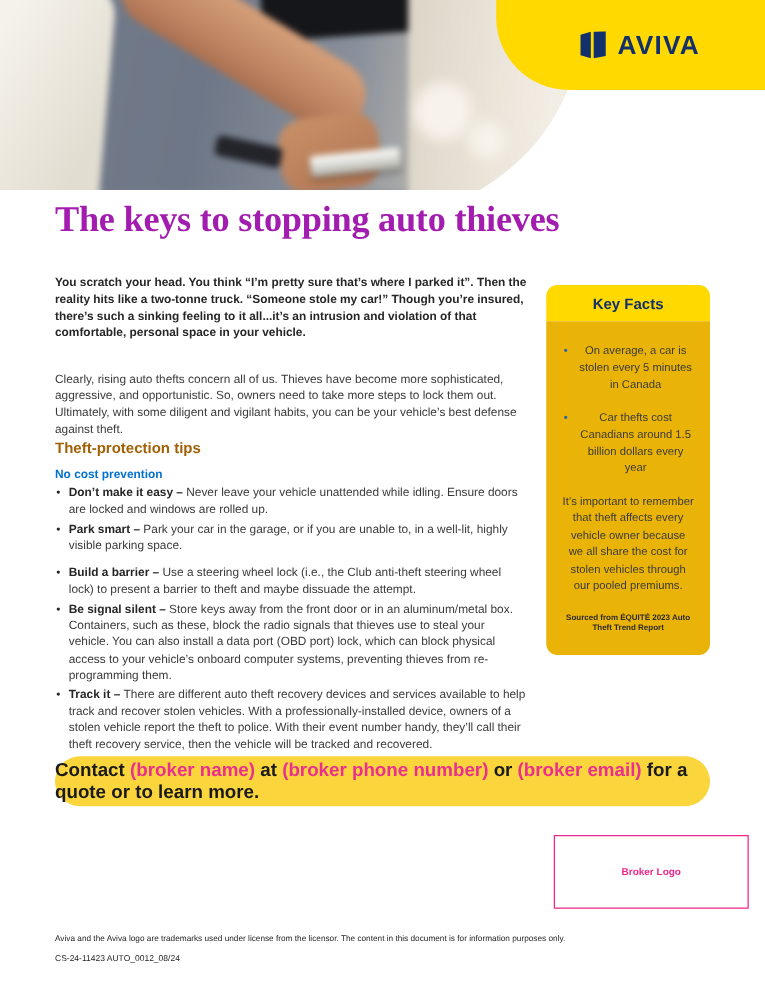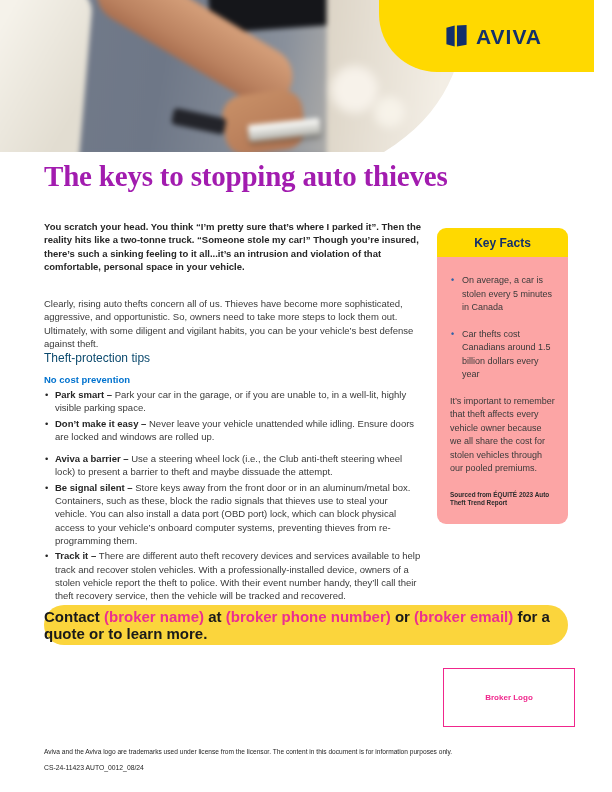--- a/index.html
+++ b/index.html
@@ -27,63 +27,63 @@
   .ph-hand { position:absolute; left:226px; top:92px; width:78px; height:58px; border-radius:20px;
     background:linear-gradient(160deg,#C99168,#B07453); transform:rotate(-8deg); }
   .ph-key { position:absolute; left:176px; top:112px; width:52px; height:16px; border-radius:4px;
     background:#23242A; transform:rotate(12deg); }
   .ph-handle { position:absolute; left:250px; top:120px; width:70px; height:16px; border-radius:3px;
     background:linear-gradient(180deg,#F4F4F1 20%,#B9B9B3 90%); transform:rotate(-6deg);
     box-shadow:0 3px 4px rgba(60,55,45,0.5); }
   .hero-cut { position:absolute; left:0; top:0; width:612px; height:152px; z-index:2; pointer-events:none; }
 
   
-  .logo-badge { position:absolute; left:379px; top:0; width:215px; height:72px; background:#FFD900;
+  .logo-badge { position:absolute; left:397px; top:0; width:215px; height:72px; background:#FFD900;
     border-radius:0 0 0 58px; z-index:3; display:flex; align-items:center; justify-content:center; gap:8px;
     padding-left:14px; }
   .logo-mark { display:block; }
   .logo-word { font-size:21px; font-weight:bold; letter-spacing:1px; color:#12306B; line-height:1; }
 
   
   .title { position:absolute; left:44px; top:160px; width:520px; font-family:"Liberation Serif", serif;
     font-weight:bold; font-size:29px; letter-spacing:-0.2px; color:#a21caf; }
 
   
   .col-left { position:absolute; left:44px; top:220px; width:378px; color:#3A3A3A;
     font-size:9.5px; line-height:13.3px; }
   .intro-bold { font-weight:bold; color:#262626; margin-bottom:24px; }
   .para { }
-  .h-blue-lg { color:#0c4a6e; font-weight:normal; font-size:12px; margin-top:2px; margin-bottom:7px; }
+  .h-blue-lg { color:#a16207; font-weight:bold; font-size:12px; margin-top:2px; margin-bottom:7px; }
   .h-blue-sm { color:#0072CE; font-weight:bold; font-size:9.5px; margin-bottom:2px; }
   .tip-list { list-style:none; margin-bottom:9px; }
   .tip-list li { position:relative; padding-left:11px; margin-bottom:2px; }
   .tip-list li::before { content:"•"; position:absolute; left:1px; top:0; color:#262626; }
   .tip-lead { font-weight:bold; color:#262626; }
 
   
-  .keyfacts { position:absolute; left:437px; top:228px; width:131px; z-index:1; }
+  .keyfacts { position:absolute; left:437px; top:228px; width:131px; z-index:1;text-align:center; }
   .kf-header { background:#FFD900; border-radius:9px 9px 0 0; height:29px; display:flex;
     align-items:center; justify-content:center; }
   .kf-header span { color:#12306B; font-weight:bold; font-size:12px; }
-  .kf-body { background:#fca5a5; border-radius:0 0 9px 9px; padding:17px 13px 16px 13px;
+  .kf-body { background:#eab308; border-radius:0 0 9px 9px; padding:17px 13px 16px 13px;
     font-size:9px; line-height:13.5px; color:#3A3A3A; }
   .kf-list { list-style:none; }
   .kf-list li { position:relative; padding-left:12px; margin-bottom:13px; }
   .kf-list li::before { content:"•"; position:absolute; left:1px; top:0; color:#2E62A8; font-weight:bold; }
   .kf-note { margin-top:2px; margin-bottom:15px; }
   .kf-source { font-size:6.4px; line-height:8.5px; font-weight:bold; color:#2B2B2B; }
 
   
   .contact-bar { position:absolute; left:44px; top:605px; width:524px; height:40px; background:#FBD53C;
     border-radius:20px; display:flex; align-items:center; justify-content:center; z-index:1; }
   .contact-text { font-size:15px; font-weight:bold; color:#1A1A1A; }
   .contact-text .hl { color:#EC2F8F; }
 
   
-  .broker-box { position:absolute; left:443px; top:668px; width:132px; height:59px;
+  .broker-box { position:absolute; left:443px; top:668px; width:156px; height:59px;
     border:1.6px solid #F0268C; display:flex; align-items:center; justify-content:center; }
   .broker-box span { color:#F0268C; font-weight:bold; font-size:8px; }
 
   
   .footer { position:absolute; left:44px; top:748px; width:540px; color:#1E1E1E; }
   .foot-line1 { font-size:6.6px; margin-bottom:9px; }
   .foot-line2 { font-size:6.8px; }
 </style>
 </head>
 <body>
@@ -120,30 +120,30 @@
 
   <div class="col-left">
     <p class="intro-bold">You scratch your head. You think “I’m pretty sure that’s where I parked it”. Then the reality hits like a two-tonne truck. “Someone stole my car!” Though you’re insured, there’s such a sinking feeling to it all...it’s an intrusion and violation of that comfortable, personal space in your vehicle.</p>
     <p class="para">Clearly, rising auto thefts concern all of us. Thieves have become more sophisticated, aggressive, and opportunistic. So, owners need to take more steps to lock them out. Ultimately, with some diligent and vigilant habits, you can be your vehicle’s best defense against theft.</p>
 
     <h2 class="h-blue-lg">Theft-protection tips</h2>
 
     <h3 class="h-blue-sm">No cost prevention</h3>
     <ul class="tip-list">
       <li>
-        <span class="tip-lead">Park smart – </span><span>Park your car in the garage, or if you are unable to, in a well-lit, highly visible parking space.</span>
+        <span class="tip-lead">Don’t make it easy – </span><span>Never leave your vehicle unattended while idling. Ensure doors are locked and windows are rolled up.</span>
       </li>
       <li>
-        <span class="tip-lead">Don’t make it easy – </span><span>Never leave your vehicle unattended while idling. Ensure doors are locked and windows are rolled up.</span>
+        <span class="tip-lead">Park smart – </span><span>Park your car in the garage, or if you are unable to, in a well-lit, highly visible parking space.</span>
       </li>
     </ul>
 
     <ul class="tip-list">
       <li>
-        <span class="tip-lead">Aviva a barrier – </span><span>Use a steering wheel lock (i.e., the Club anti-theft steering wheel lock) to present a barrier to theft and maybe dissuade the attempt.</span>
+        <span class="tip-lead">Build a barrier – </span><span>Use a steering wheel lock (i.e., the Club anti-theft steering wheel lock) to present a barrier to theft and maybe dissuade the attempt.</span>
       </li>
       <li>
         <span class="tip-lead">Be signal silent – </span><span>Store keys away from the front door or in an aluminum/metal box. Containers, such as these, block the radio signals that thieves use to steal your vehicle. You can also install a data port (OBD port) lock, which can block physical access to your vehicle’s onboard computer systems, preventing thieves from re-programming them.</span>
       </li>
       <li>
         <span class="tip-lead">Track it – </span><span>There are different auto theft recovery devices and services available to help track and recover stolen vehicles. With a professionally-installed device, owners of a stolen vehicle report the theft to police. With their event number handy, they’ll call their theft recovery service, then the vehicle will be tracked and recovered.</span>
       </li>
     </ul>
   </div>
 

